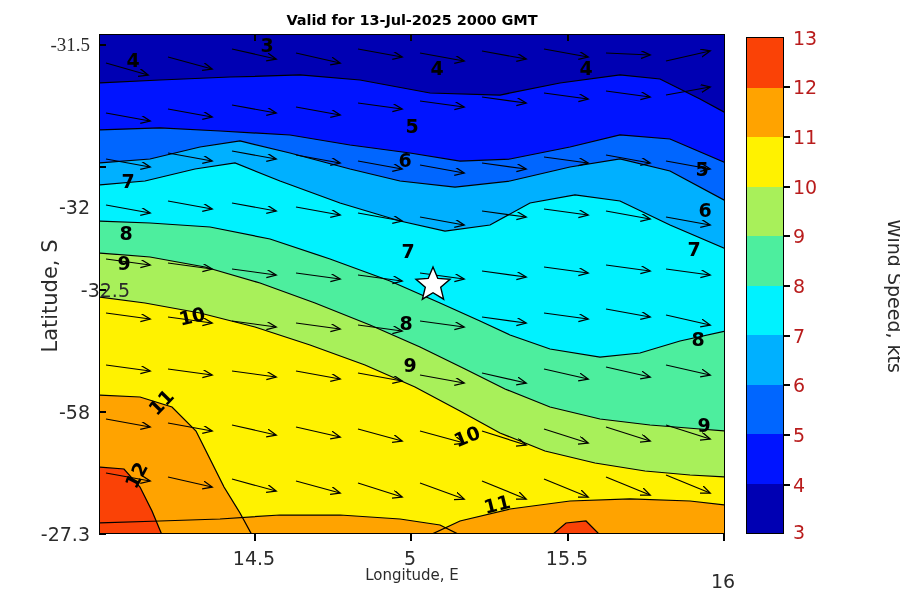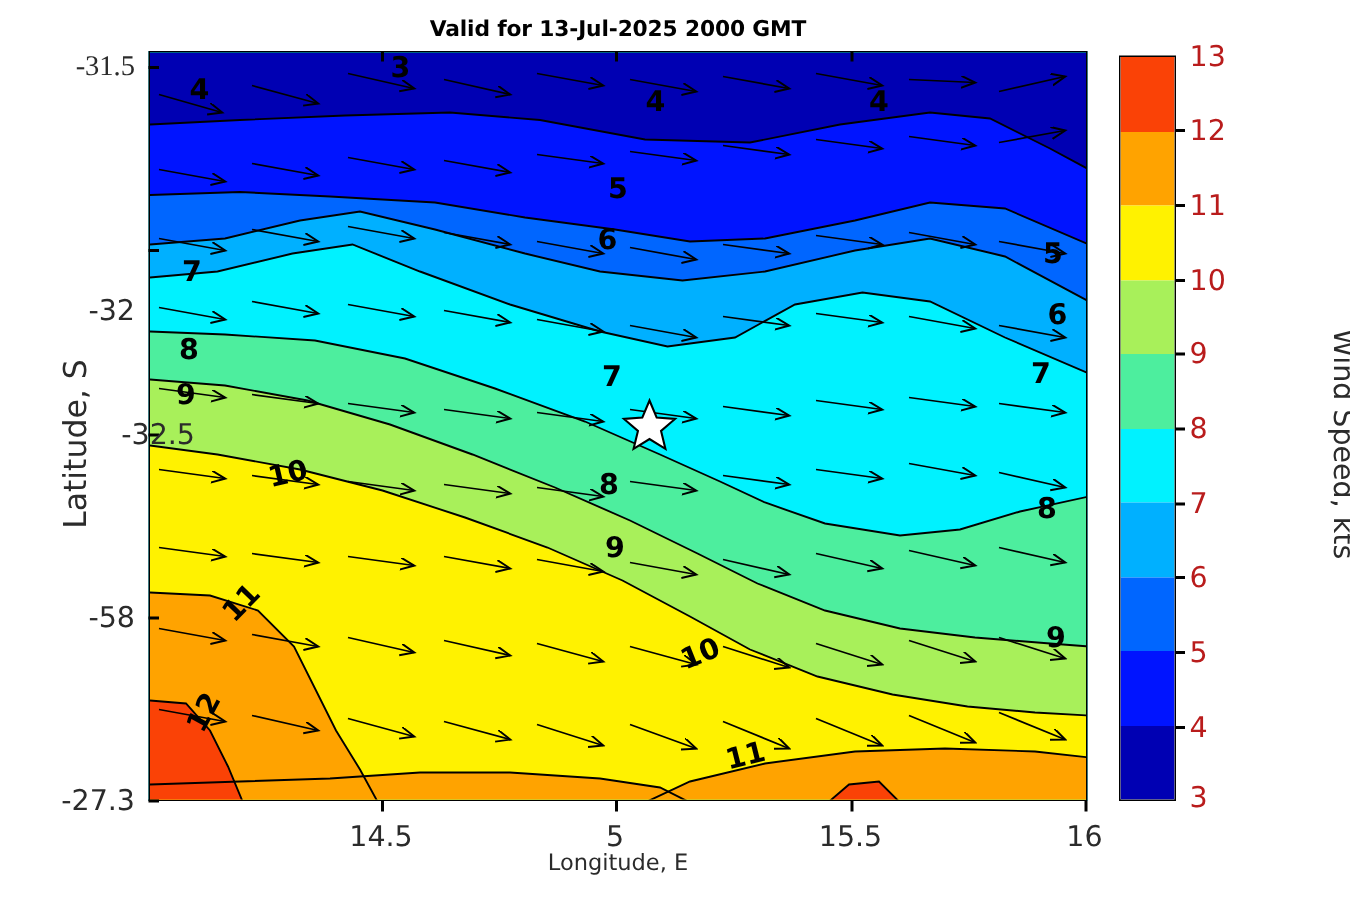--- a/index.html
+++ b/index.html
@@ -254,21 +254,21 @@
 <div class="tick" style="left:410px;top:534px;width:1.6px;height:7px;"></div>
 <div class="tick" style="left:567px;top:534px;width:1.6px;height:7px;"></div>
 <div class="tick" style="left:723px;top:534px;width:1.6px;height:7px;"></div>
 <div class="tick" style="left:254px;top:34px;width:1.6px;height:7px;"></div>
 <div class="tick" style="left:410px;top:34px;width:1.6px;height:7px;"></div>
 <div class="tick" style="left:567px;top:34px;width:1.6px;height:7px;"></div>
 
 <div class="xtl" style="left:254px;top:547px;">14.5</div>
 <div class="xtl" style="left:410px;top:547px;">5</div>
 <div class="xtl" style="left:567px;top:547px;text-align:right;">15.5</div>
-<div class="xtl" style="left:723px;top:547px;">16</div>
+<div class="xtl" style="left:723px;top:570px;">16</div>
 
 <div id="xlabel">Longitude, E</div>
 
 <div class="tick" style="left:99px;top:44px;width:7px;height:1.6px;"></div>
 <div class="tick" style="left:99px;top:166px;width:7px;height:1.6px;"></div>
 <div class="tick" style="left:99px;top:289px;width:7px;height:1.6px;"></div>
 <div class="tick" style="left:99px;top:411px;width:7px;height:1.6px;"></div>
 <div class="tick" style="left:99px;top:533px;width:7px;height:1.6px;"></div>
 
 <div class="ytl" style="left:0px;top:45px;width:90px;font-family:Liberation Serif, serif;">-31.5</div>

